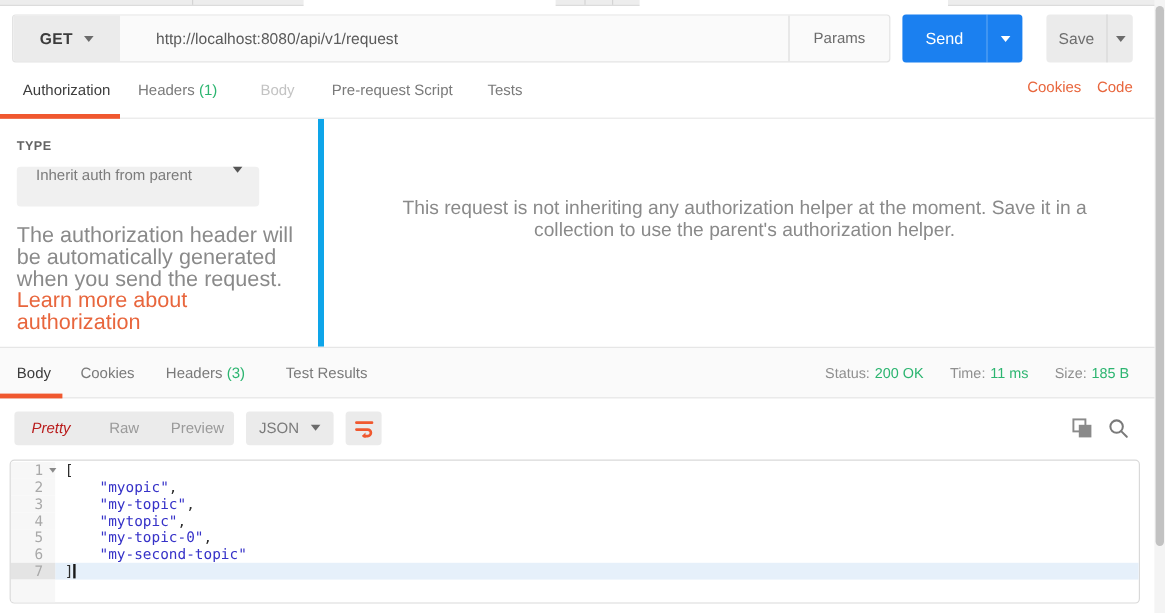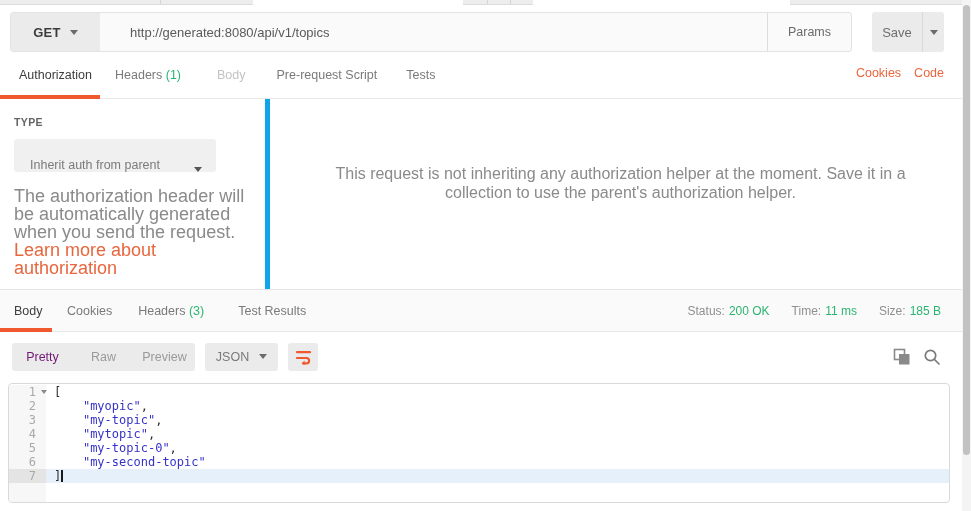--- a/index.html
+++ b/index.html
@@ -37,21 +37,21 @@
   .tab-pre { margin-left:31px; }
   .tab-tests { margin-left:29px; }
   .count { color:#2cb570; }
   .cookies-code { position:absolute; right:27px; top:14px; display:flex; gap:13px; font-size:12.5px; }
   .link-orange { color:#e8663d; cursor:pointer; }
 
   
   .auth-panel { display:flex; height:190px; }
   .auth-left { width:270px; border-right:5px solid #0ea5e9; padding:17px 14px 0 14px; }
   .type-label { font-size:10.5px; font-weight:bold; color:#636363; letter-spacing:.4px; }
-  .auth-select { margin-top:11px; width:202px; height:33px; background:#f0f0f0; border-radius:3px; display:flex; align-items:flex-end; padding:0 14px 0 16px; cursor:pointer; }
+  .auth-select { margin-top:11px; width:202px; height:33px; background:#f0f0f0; border-radius:3px; display:flex; align-items:flex-start; padding:0 14px 0 16px; cursor:pointer; }
   .auth-select-value { flex:1; font-size:12.5px; color:#7b7b7b; }
   .auth-select .caret { border-top-color:#555; }
   .auth-desc { margin-top:15px; width:234px; font-size:18px; line-height:18px; color:#8a8a8a; }
   .auth-right { flex:1; display:flex; align-items:flex-start; justify-content:center; }
   .auth-message { margin-top:65px; max-width:600px; text-align:center; font-size:16px; line-height:19px; color:#8a8a8a; }
 
   
   .resp-meta { position:relative; height:43px; background:#fafafa; border-top:1px solid #e6e6e6; border-bottom:1px solid #e6e6e6; display:flex; align-items:center; font-size:12.5px; color:#7a7a7a; }
   .tab-body-resp { width:52px; padding-left:14px; color:#3d3d3d; position:relative; height:100%; display:flex; align-items:center; }
   .tab-body-resp .underline { position:absolute; left:0; right:0; bottom:-1px; height:4px; background:#f0582f; }
@@ -59,21 +59,21 @@
   .tab-headers-resp { margin-left:26px; }
   .tab-testresults { margin-left:34px; }
   .resp-status { position:absolute; right:30px; top:0; bottom:0; display:flex; align-items:center; gap:22px; font-size:12px; }
   .stat-label { color:#8f8f8f; }
   .stat-value { color:#2cb570; margin-left:4px; }
 
   
   .resp-toolbar { height:49px; display:flex; align-items:center; padding-left:12px; position:relative; }
   .seg-group { display:flex; height:28px; background:#ebebeb; border-radius:3px; overflow:hidden; }
   .seg { width:61px; display:flex; align-items:center; justify-content:center; font-size:12.5px; color:#9a9a9a; cursor:pointer; }
-  .seg.active { color:#701a75; }
+  .seg.active { color:#b91c1c;font-style:italic; }
   .lang-select { margin-left:10px; height:28px; width:73px; background:#ebebeb; border-radius:3px; display:flex; align-items:center; justify-content:center; gap:10px; font-size:12.5px; color:#7a7a7a; cursor:pointer; }
   .lang-select .caret { border-top-color:#6b6b6b; }
   .wrap-btn { margin-left:10px; height:28px; width:30px; background:#ebebeb; border-radius:3px; display:flex; align-items:center; justify-content:center; cursor:pointer; }
   .toolbar-icons { position:absolute; right:30px; display:flex; align-items:center; gap:12px; }
   .icon-btn { cursor:pointer; display:flex; }
 
   
   .editor { margin:2px 21px 0 8px; height:120px; border:1px solid #d9d9d9; border-radius:4px; background:#fff; overflow:hidden; display:flex; flex-direction:column; font-family:"DejaVu Sans Mono", monospace; font-size:12px; padding-top:1px; }
   .cl { display:flex; height:14px; line-height:14px; }
   .cl .g { width:37px; background:#f7f7f7; color:#a9a9a9; text-align:right; padding-right:10px; position:relative; flex:none; }
@@ -102,24 +102,32 @@
     <div class="div" style="left:510px;"></div>
   </div>
 
   <div class="request-bar">
     <div class="url-group">
       <div class="method">
         <span class="method-label">GET</span>
         <span class="caret"></span>
       </div>
       <div class="url-input">
-        <span>http://generated:8080/api/v1/topics</span>
+        <span>http://localhost:8080/api/v1/request</span>
       </div>
       <div class="params-btn">
         <span>Params</span>
+      </div>
+    </div>
+    <div class="send-btn">
+      <div class="send-main">
+        <span>Send</span>
+      </div>
+      <div class="send-caret">
+        <span class="caret"></span>
       </div>
     </div>
     <div class="save-btn">
       <div class="save-main">
         <span>Save</span>
       </div>
       <div class="save-caret">
         <span class="caret"></span>
       </div>
     </div>

